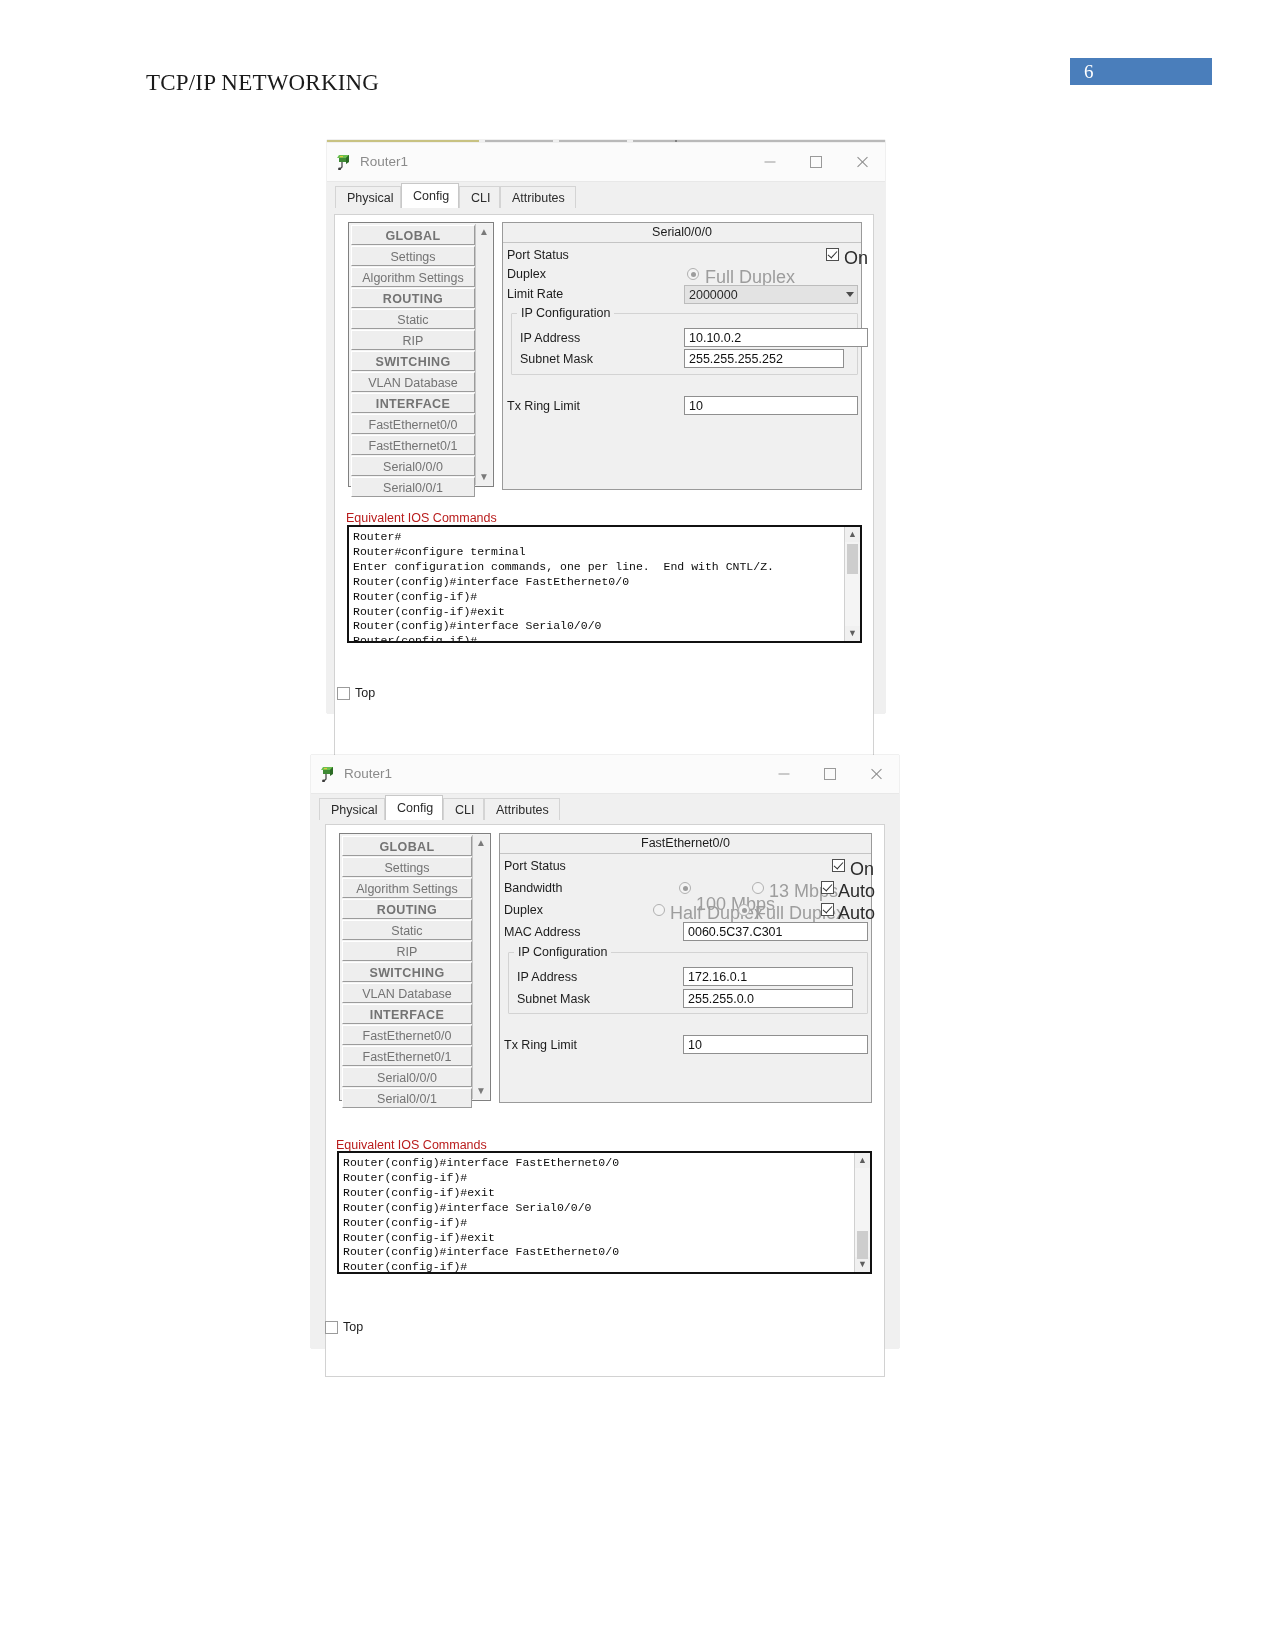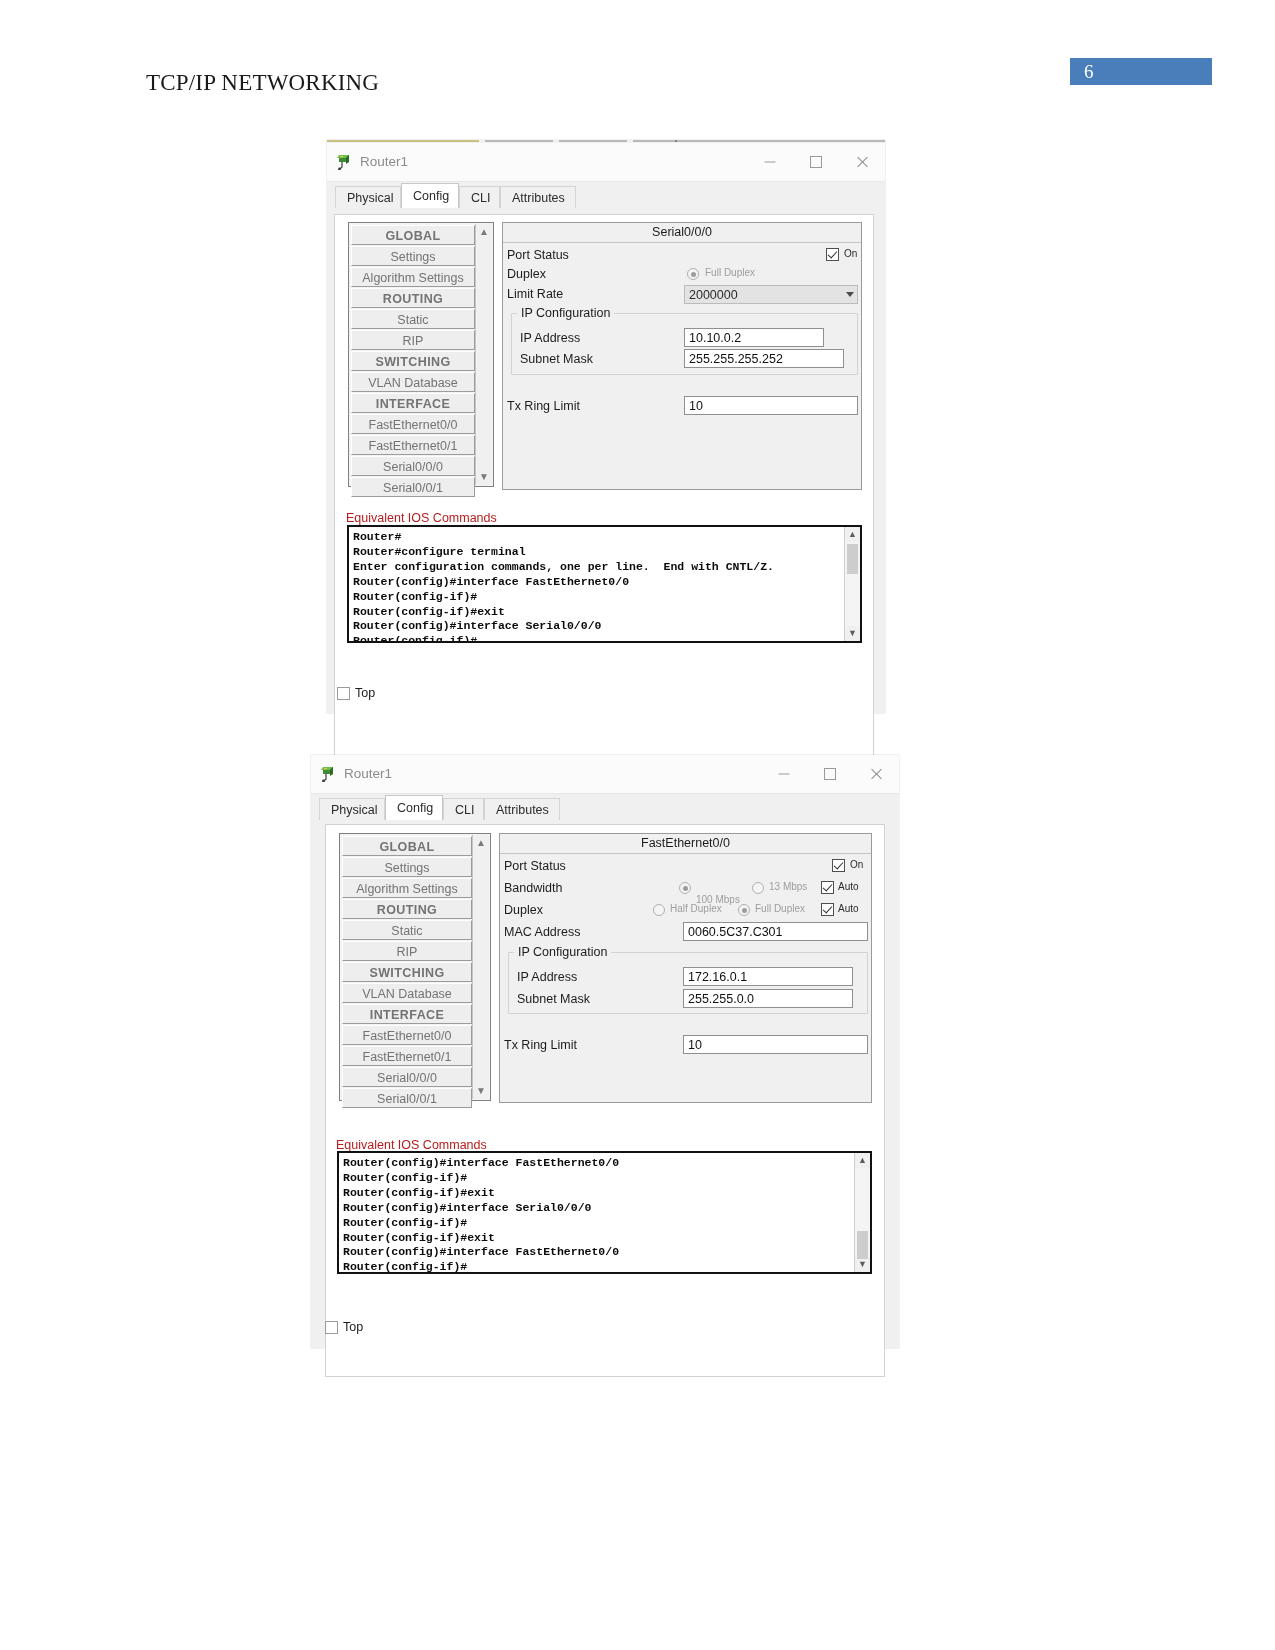--- a/index.html
+++ b/index.html
@@ -277,21 +277,21 @@
   .radio.sel:after {
     content: "";
     position: absolute;
     left: 2.5px; top: 2.5px;
     width: 5px; height: 5px;
     border-radius: 50%;
     background: #9d9d9d;
   }
   .opt-label {
     position: absolute;
-    font-size: 10px;
+    font-size: 18px;
     color: #9d9d9d;
     white-space: nowrap;
   }
   .opt-label.dark { color: #2b2b2b; }
   .groupbox {
     position: absolute;
     border: 1px solid #d3d3d3;
     border-radius: 1px;
     box-sizing: border-box;
   }
@@ -320,21 +320,21 @@
   .ios-text {
     position: absolute;
     left: 4px;
     top: 3px;
     right: 18px;
     font-family: "Liberation Mono", monospace;
     font-size: 11.5px;
     line-height: 14.9px;
     color: #0b0b0b;
     white-space: pre;
-    font-weight: bold;
+    font-weight: normal;
   }
   .ios-scroll {
     position: absolute;
     right: 0; top: 0; bottom: 0;
     width: 15px;
     background: #f4f4f4;
     border-left: 1px solid #d0d0d0;
   }
   .ios-scroll .sb-arrow {
     position: absolute;
@@ -448,21 +448,21 @@
     <div class="row-label" style="left:4px; top:64px;">Limit Rate</div>
     <div class="combo" style="left:181px; top:62px; width:174px;">
       <span>2000000</span>
       <span class="caret"></span>
     </div>
 
     <div class="groupbox" style="left:8px; top:90px; width:347px; height:62px;"></div>
     <div class="groupbox-title" style="left:14px; top:83px;">IP Configuration</div>
 
     <div class="row-label" style="left:17px; top:108px;">IP Address</div>
-    <div class="txtfield" style="left:181px; top:105px; width:140px;">10.10.0.2</div>
+    <div class="txtfield" style="left:181px; top:105px; width:184px;">10.10.0.2</div>
 
     <div class="row-label" style="left:17px; top:129px;">Subnet Mask</div>
     <div class="txtfield" style="left:181px; top:126px; width:160px;">255.255.255.252</div>
 
     <div class="row-label" style="left:4px; top:176px;">Tx Ring Limit</div>
     <div class="txtfield" style="left:181px; top:173px; width:174px;">10</div>
   </div>
 
   <div class="ios-label" style="left:19px; top:371px;">Equivalent IOS Commands</div>
   <div class="ios-box" style="left:20px; top:385px; width:515px; height:118px;">

